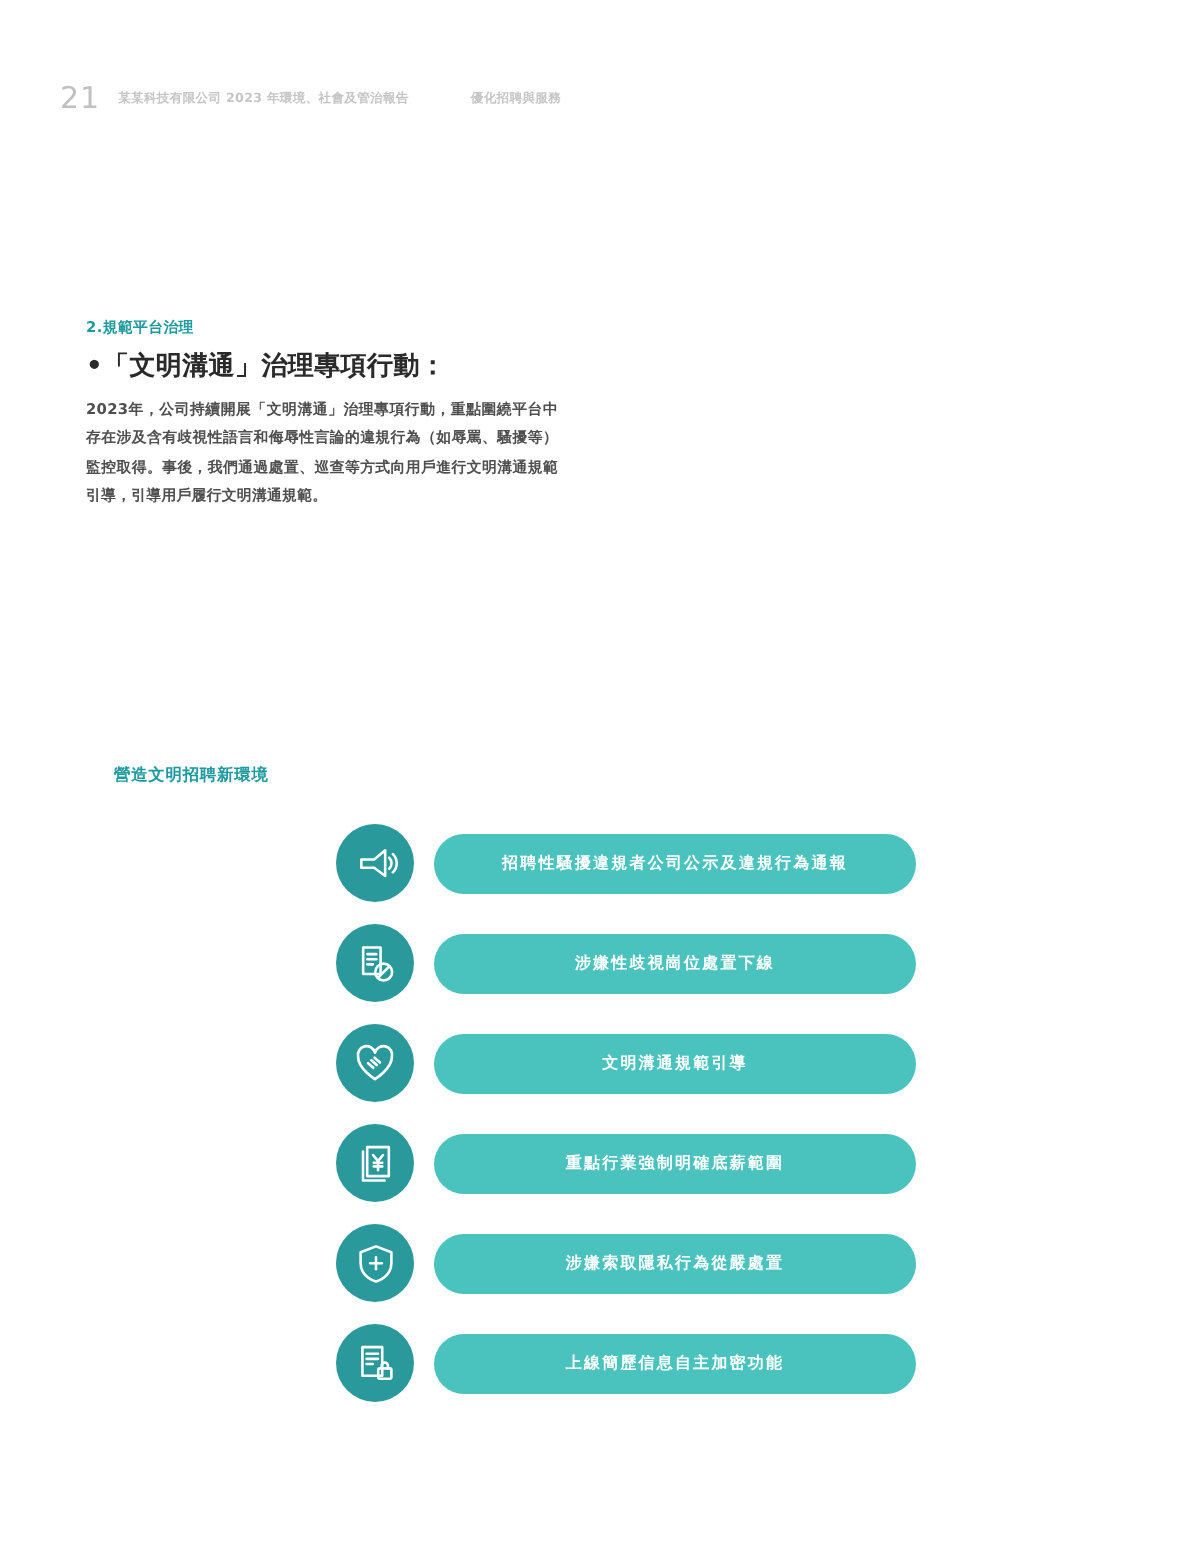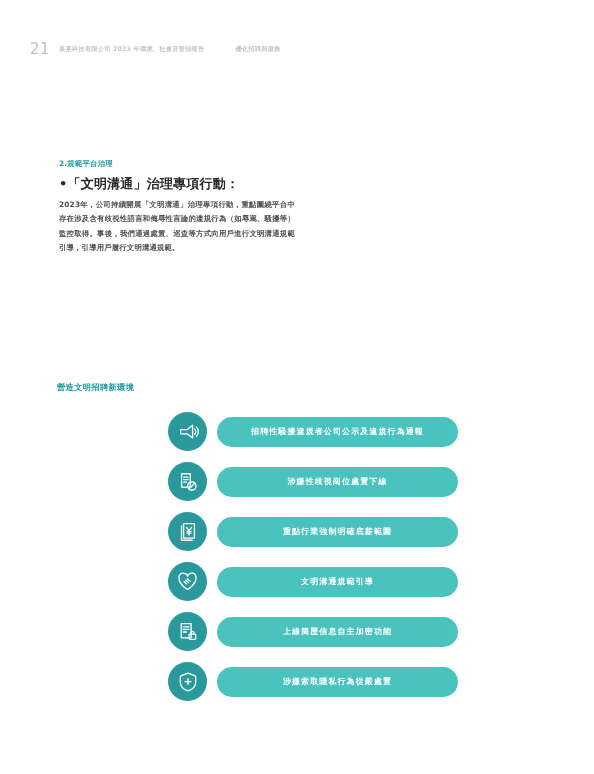--- a/index.html
+++ b/index.html
@@ -51,21 +51,21 @@
     letter-spacing: 0.15px;
     white-space: nowrap;
     font-weight: 700;
     margin-left: 22px;
   }
 
   
   .body-area {
     position: absolute;
     top: 158px;
-    left: 59px;
+    left: 43px;
     width: 490px;
     display: flex;
     gap: 0;
   }
   .col {
     width: 236px;
   }
   .col-right { padding-top: 20px; }
 
   .sub-heading {
@@ -197,64 +197,64 @@
           <path d="M7.3 12.2 L10.3 12.2"></path>
           <circle cx="16.2" cy="16.4" r="4.6"></circle>
           <path d="M13 19.6 L19.4 13.2"></path>
         </svg>
       </div>
       <div class="flow-pill">涉嫌性歧視崗位處置下線</div>
     </div>
 
     <div class="flow-row">
       <div class="flow-icon">
+        <svg width="23" height="23" viewBox="0 0 24 24" fill="none" stroke="#ffffff" stroke-width="1.4" stroke-linecap="round" stroke-linejoin="round">
+          <path d="M12 20.4 C12 20.4 3.2 15 3.2 8.9 A4.4 4.4 0 0 1 12 6.6 A4.4 4.4 0 0 1 20.8 8.9 C20.8 15 12 20.4 12 20.4 Z"></path>
+          <path d="M8.4 12.1 L11.1 14.5"></path>
+          <path d="M10.1 10.6 L12.9 13.1"></path>
+          <path d="M11.8 9.2 L14.6 11.7"></path>
+        </svg>
+      </div>
+      <div class="flow-pill">文明溝通規範引導</div>
+    </div>
+
+    <div class="flow-row">
+      <div class="flow-icon">
         <svg width="22" height="22" viewBox="0 0 24 24" fill="none" stroke="#ffffff" stroke-width="1.4" stroke-linecap="round" stroke-linejoin="round">
           <path d="M7.2 2.8 L19 2.8 L19 18.6 L7.2 18.6 Z"></path>
           <path d="M4.9 5.2 L4.9 21 L16.7 21"></path>
           <path d="M10.4 7.1 L13.1 10.4 L15.8 7.1"></path>
           <path d="M10.8 11.3 L15.4 11.3"></path>
           <path d="M10.8 13.3 L15.4 13.3"></path>
           <path d="M13.1 10.4 L13.1 15.4"></path>
         </svg>
       </div>
       <div class="flow-pill">重點行業強制明確底薪範圍</div>
     </div>
 
     <div class="flow-row">
       <div class="flow-icon">
-        <svg width="23" height="23" viewBox="0 0 24 24" fill="none" stroke="#ffffff" stroke-width="1.4" stroke-linecap="round" stroke-linejoin="round">
-          <path d="M12 20.4 C12 20.4 3.2 15 3.2 8.9 A4.4 4.4 0 0 1 12 6.6 A4.4 4.4 0 0 1 20.8 8.9 C20.8 15 12 20.4 12 20.4 Z"></path>
-          <path d="M8.4 12.1 L11.1 14.5"></path>
-          <path d="M10.1 10.6 L12.9 13.1"></path>
-          <path d="M11.8 9.2 L14.6 11.7"></path>
-        </svg>
-      </div>
-      <div class="flow-pill">文明溝通規範引導</div>
+        <svg width="22" height="22" viewBox="0 0 24 24" fill="none" stroke="#ffffff" stroke-width="1.4" stroke-linecap="round" stroke-linejoin="round">
+          <path d="M12 2.4 L20.4 5.6 L20.4 11.6 C20.4 16.6 16.6 20.3 12 21.6 C7.4 20.3 3.6 16.6 3.6 11.6 L3.6 5.6 Z"></path>
+          <path d="M12 8.4 L12 14.8"></path>
+          <path d="M8.8 11.6 L15.2 11.6"></path>
+        </svg>
+      </div>
+      <div class="flow-pill">涉嫌索取隱私行為從嚴處置</div>
     </div>
 
     <div class="flow-row">
       <div class="flow-icon">
         <svg width="22" height="22" viewBox="0 0 24 24" fill="none" stroke="#ffffff" stroke-width="1.4" stroke-linecap="round" stroke-linejoin="round">
           <path d="M4.6 2.8 L15.4 2.8 L15.4 18.4 L4.6 18.4 Z"></path>
           <path d="M6.9 6.4 L13.1 6.4"></path>
           <path d="M6.9 9.2 L13.1 9.2"></path>
           <path d="M6.9 12 L10.2 12"></path>
           <rect x="13.2" y="14.4" width="7.2" height="5.6" rx="0.9"></rect>
           <path d="M15.1 14.4 L15.1 12.9 a1.7 1.7 0 0 1 3.4 0 L18.5 14.4"></path>
         </svg>
       </div>
       <div class="flow-pill">上線簡歷信息自主加密功能</div>
     </div>
 
-    <div class="flow-row">
-      <div class="flow-icon">
-        <svg width="22" height="22" viewBox="0 0 24 24" fill="none" stroke="#ffffff" stroke-width="1.4" stroke-linecap="round" stroke-linejoin="round">
-          <path d="M12 2.4 L20.4 5.6 L20.4 11.6 C20.4 16.6 16.6 20.3 12 21.6 C7.4 20.3 3.6 16.6 3.6 11.6 L3.6 5.6 Z"></path>
-          <path d="M12 8.4 L12 14.8"></path>
-          <path d="M8.8 11.6 L15.2 11.6"></path>
-        </svg>
-      </div>
-      <div class="flow-pill">涉嫌索取隱私行為從嚴處置</div>
-    </div>
-
   </div>
 
 </div>
 
 </body></html>

